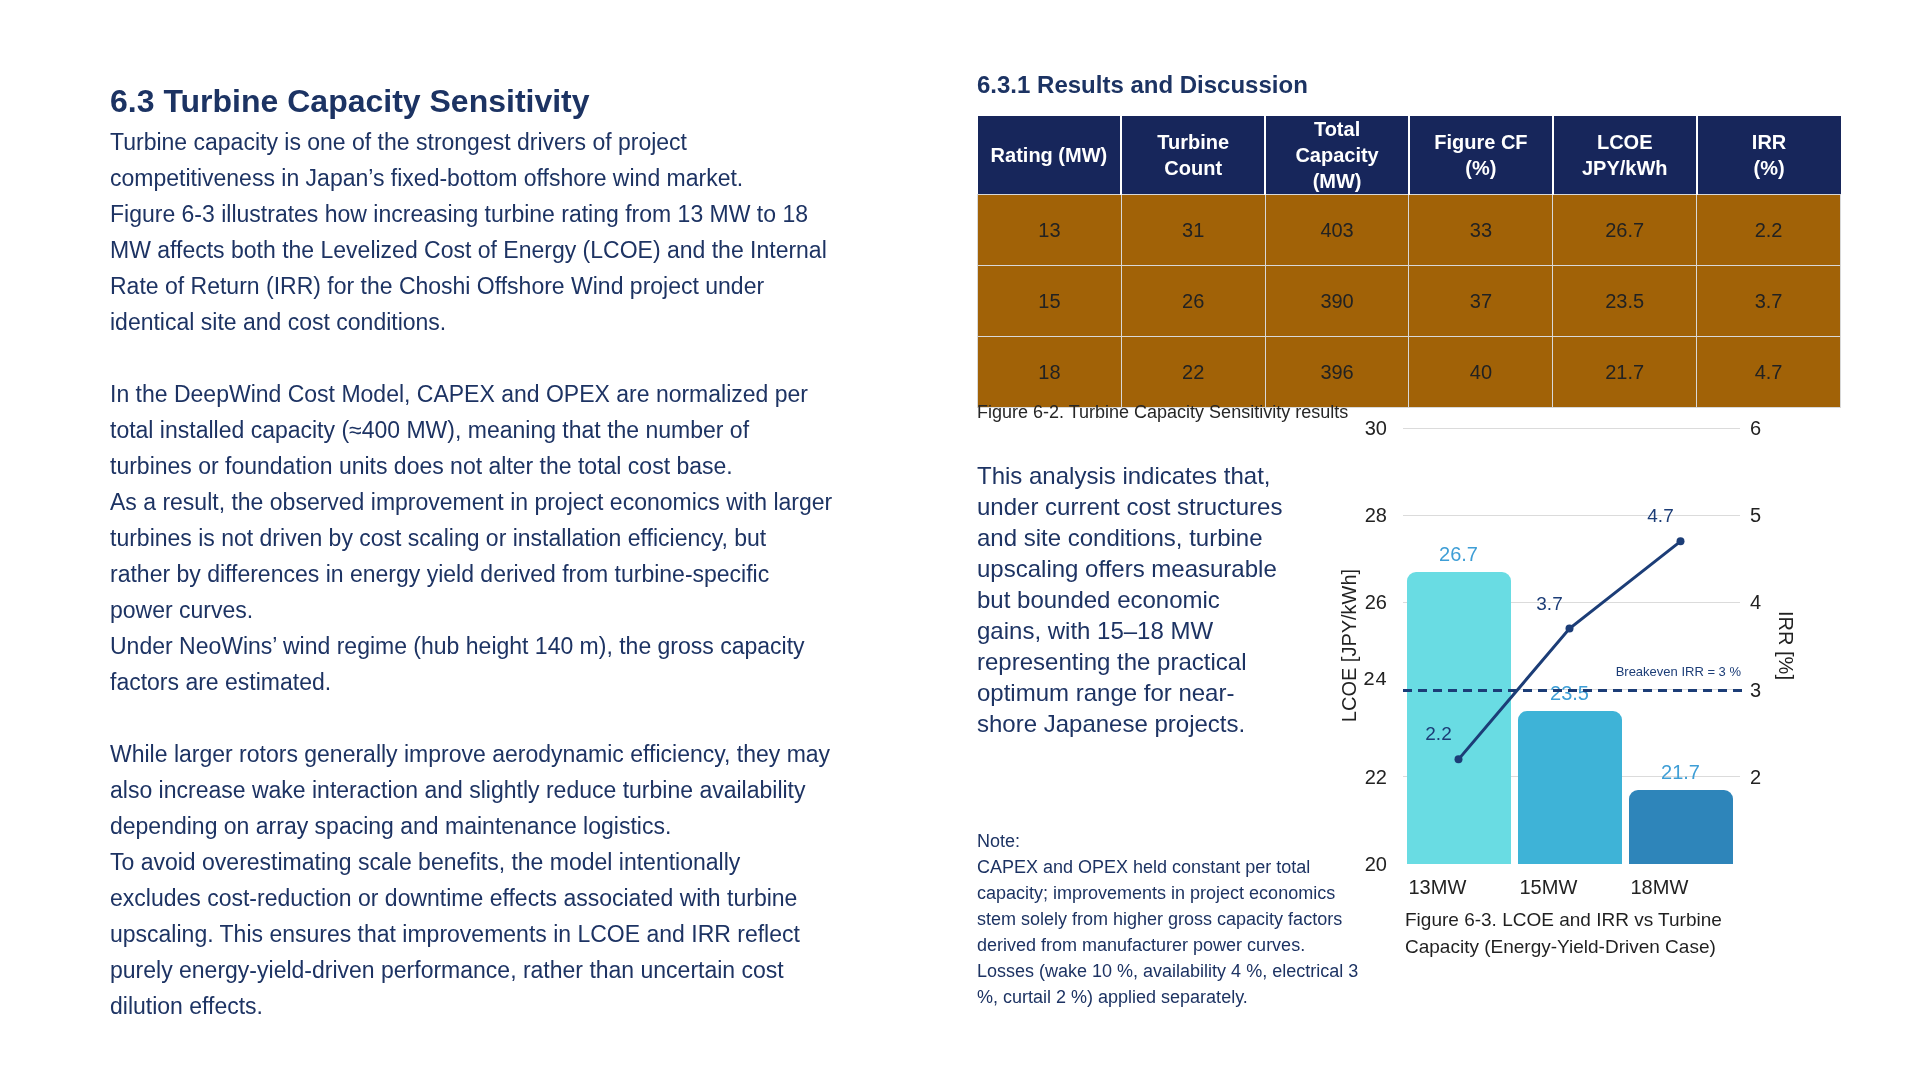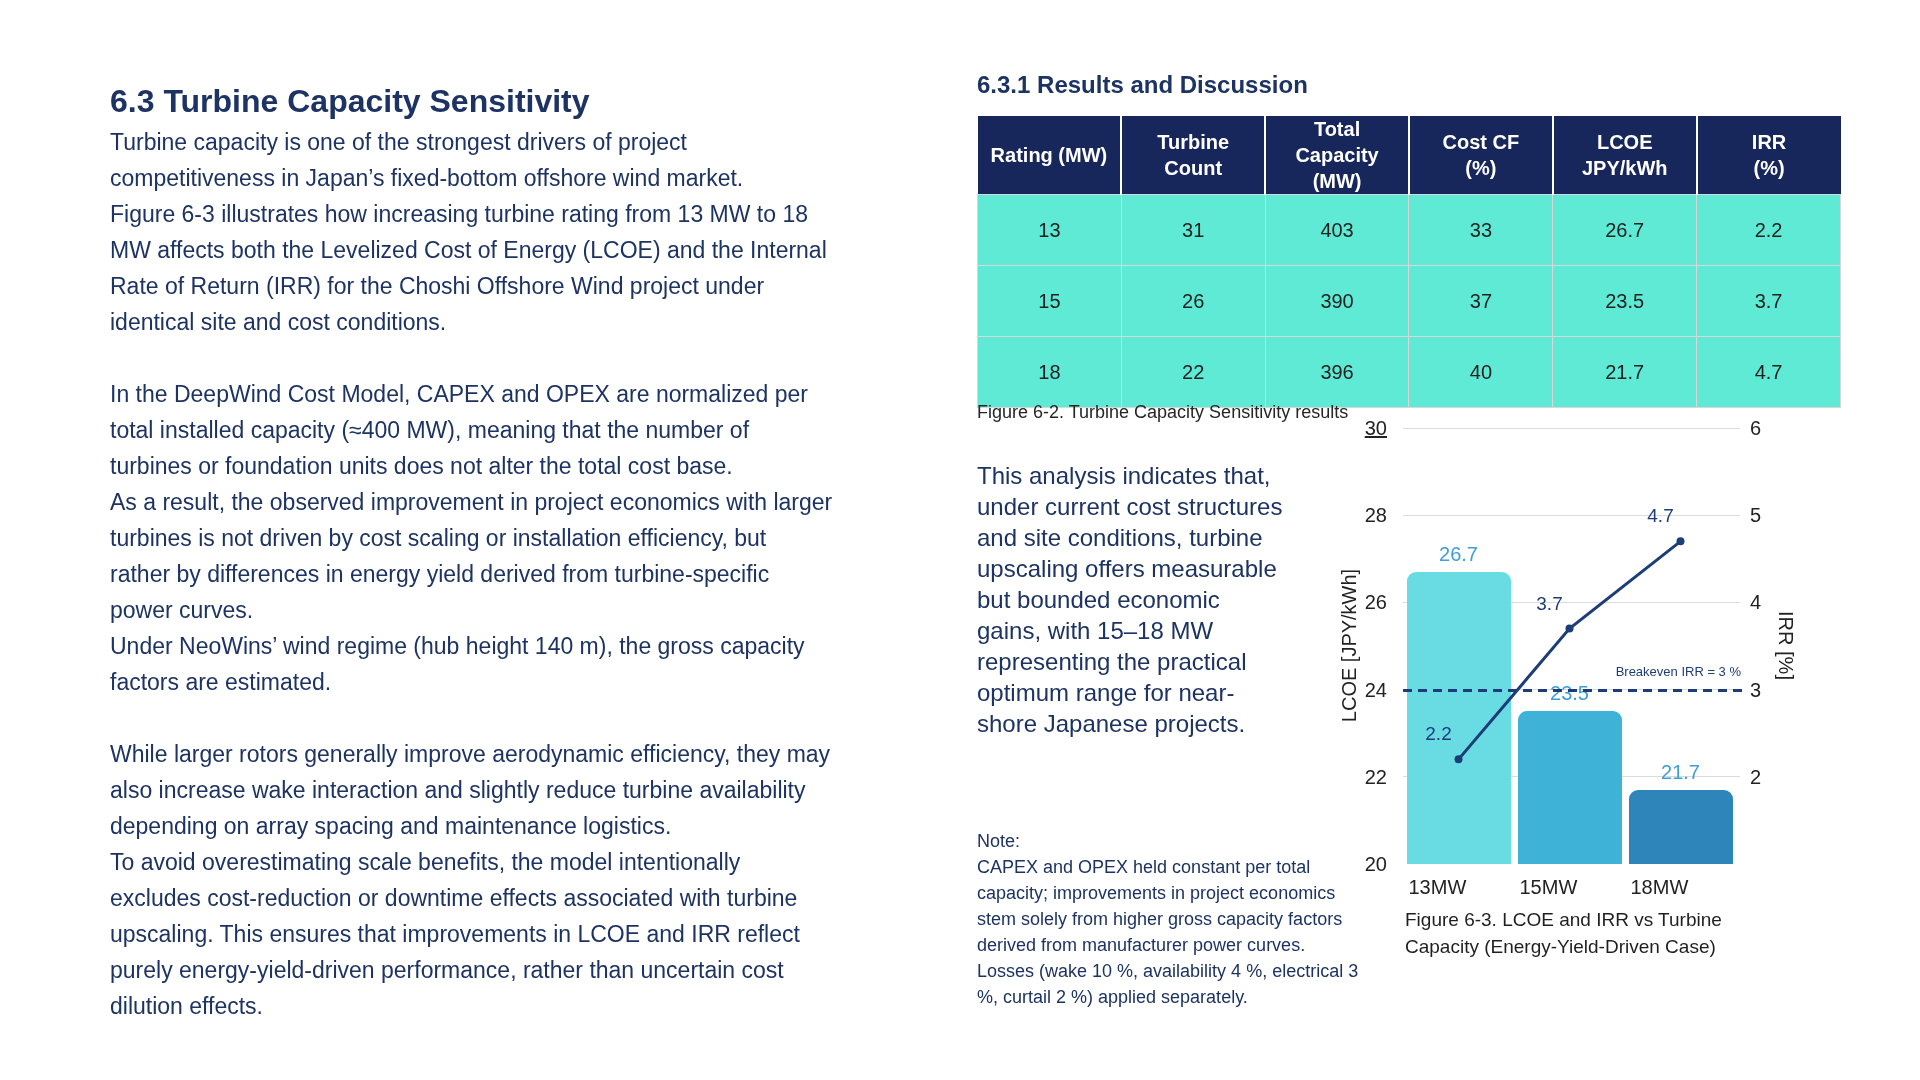--- a/index.html
+++ b/index.html
@@ -16,21 +16,21 @@
   #right-heading{position:absolute;left:977px;top:70px;font-size:24px;line-height:30px;font-weight:bold;color:#1c3363;}
   #results-table{position:absolute;left:977px;top:116px;width:864px;border-collapse:collapse;table-layout:fixed;}
   #results-table th{
     background:#17265b;color:#ffffff;font-weight:bold;font-size:20px;line-height:26px;
     height:68px;text-align:center;vertical-align:middle;white-space:pre-line;
     border-right:2px solid #ffffff;padding:0 4px;
   }
   #results-table th:last-child{border-right:none;}
   #results-table td{
     height:68px;text-align:center;vertical-align:middle;font-size:20px;color:#222222;
-    background:#5eead4;border:1px solid #d8d8d8;
+    background:#a16207;border:1px solid #d8d8d8;
   }
   #table-caption{position:absolute;left:977px;top:402px;font-size:18px;color:#262626;}
   #discussion{position:absolute;left:977px;top:460px;width:390px;font-size:24px;line-height:31px;color:#1d3363;white-space:pre-line;}
   #note{position:absolute;left:977px;top:828px;width:440px;font-size:18px;line-height:26px;color:#1d3363;white-space:pre-line;}
   
   #chart{position:absolute;left:1403px;top:428px;width:333px;height:436px;}
   .grid{position:absolute;left:0;width:337px;height:1px;background:#dbdbdb;z-index:0;}
   .ytick{position:absolute;left:-66px;width:50px;text-align:right;font-size:20px;line-height:24px;color:#222222;}
   .ytick2{position:absolute;left:347px;width:40px;text-align:left;font-size:20px;line-height:24px;color:#222222;}
   .bar{position:absolute;bottom:0;width:104px;border-radius:9px 9px 0 0;z-index:2;}
@@ -78,21 +78,21 @@
 
 <div id="right-heading">6.3.1 Results and Discussion</div>
 
 <table id="results-table">
   <thead>
       <tr id="thead-row">
         <th>Rating (MW)</th>
         <th>Turbine Count</th>
         <th>Total Capacity
 (MW)</th>
-        <th>Cost CF
+        <th>Figure CF
 (%)</th>
         <th>LCOE
 JPY/kWh</th>
         <th>IRR
 (%)</th>
       </tr>
     </thead>
   <tbody id="tbody">
       <tr>
         <td>13</td>
@@ -144,24 +144,24 @@
 <div id="chart">
   <div id="lcoe-axis-title" class="axis-title">LCOE [JPY/kWh]</div>
   <div id="irr-axis-title" class="axis-title">IRR [%]</div>
   <div id="chart-caption">Figure 6-3. LCOE and IRR vs Turbine
 Capacity (Energy-Yield-Driven Case)</div>
 <div class="grid" style="top: -0.5px;"></div>
     <div class="grid" style="top: 86.7px;"></div>
     <div class="grid" style="top: 173.9px;"></div>
     <div class="grid" style="top: 261.1px;"></div>
     <div class="grid" style="top: 348.3px;"></div>
-    <div class="ytick" style="top: -12px; text-decoration: underline;">30</div>
+    <div class="ytick" style="top: -12px;">30</div>
     <div class="ytick" style="top: 75.2px;">28</div>
     <div class="ytick" style="top: 162.4px;">26</div>
-    <div class="ytick" style="top: 250px;">24</div>
+    <div class="ytick" style="top: 240px; font-family: Liberation Mono, monospace;">24</div>
     <div class="ytick" style="top: 336.8px;">22</div>
     <div class="ytick" style="top: 424px;">20</div>
     <div class="ytick2" style="top: -12px;">6</div>
     <div class="ytick2" style="top: 75.2px;">5</div>
     <div class="ytick2" style="top: 162.4px;">4</div>
     <div class="ytick2" style="top: 249.6px;">3</div>
     <div class="ytick2" style="top: 336.8px;">2</div>
     <div class="bar" style="left: 3.5px; height: 292.12px; background: rgb(105, 220, 227);"></div>
     <div class="barlabel" style="left: 15.5px; bottom: 298.12px; color: rgb(62, 158, 214);">26.7</div>
     <div class="xlabel" style="left: 5.5px;">13MW</div>

